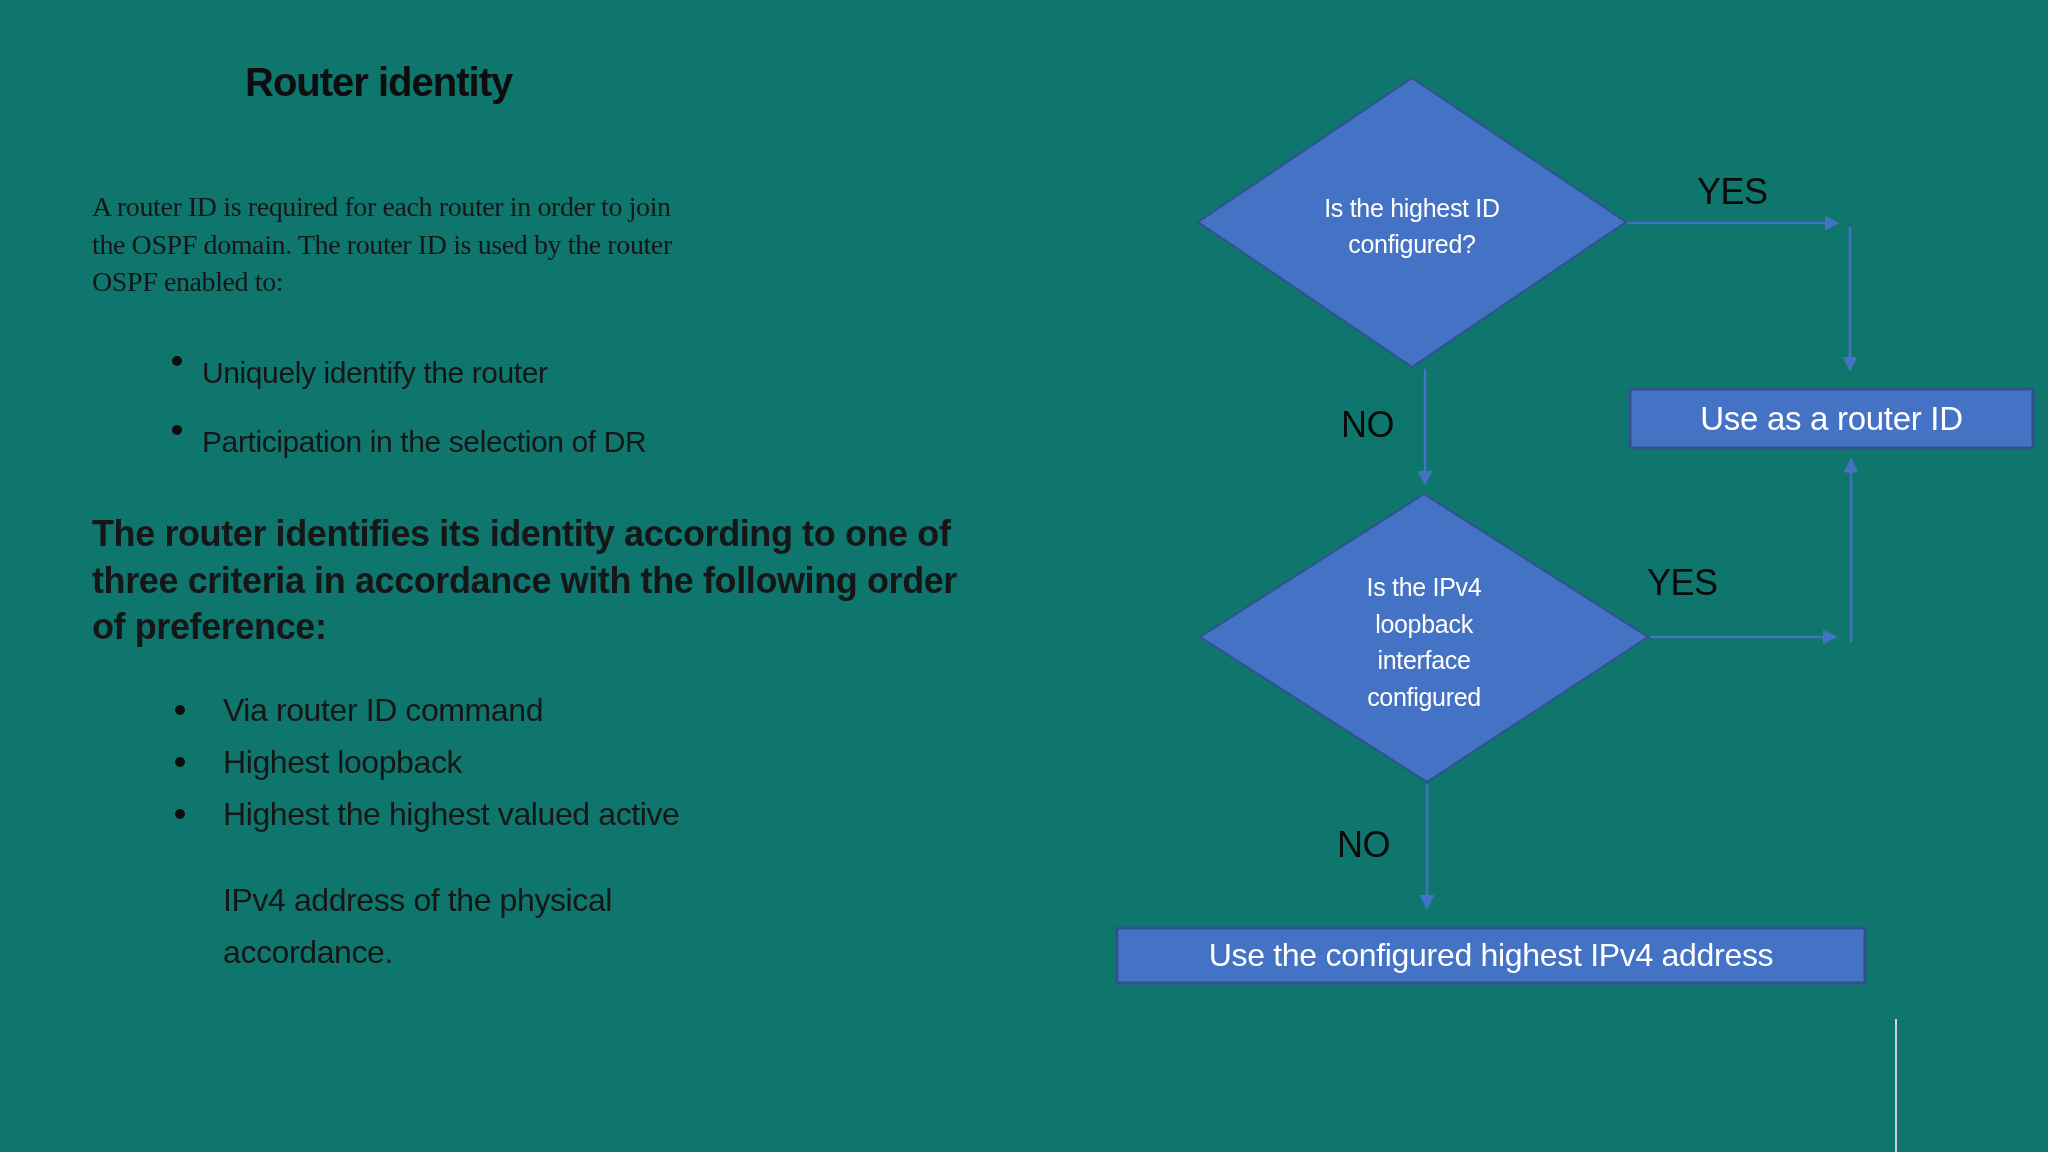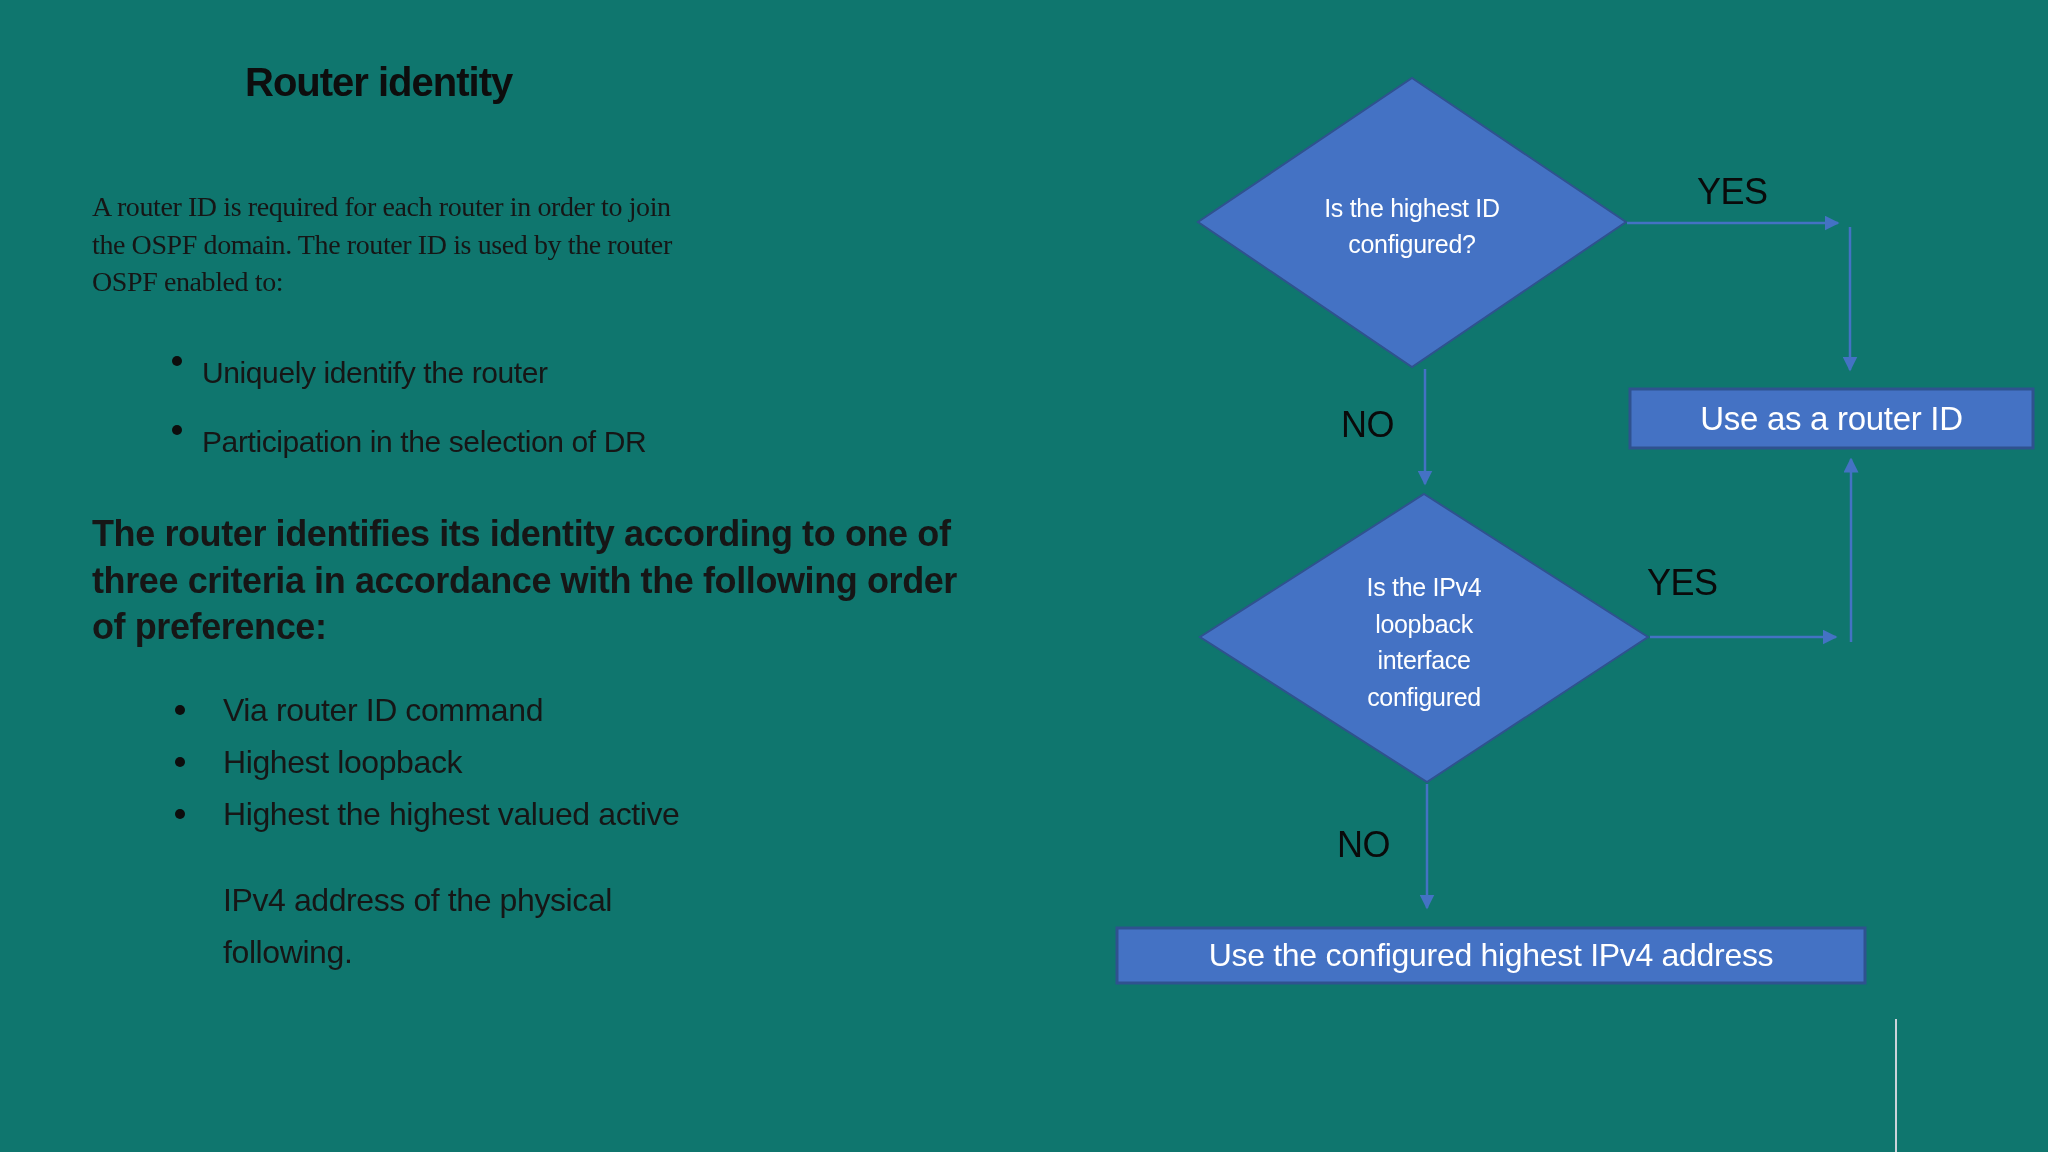--- a/index.html
+++ b/index.html
@@ -99,21 +99,21 @@
   <div class="b2row" style="top:793px">
     <span class="dot"></span>
     <span class="btext">Highest the highest valued active</span>
   </div>
   <div class="b2row no-dot" style="top:845px">
 
     <span class="btext">IPv4 address of the physical</span>
   </div>
   <div class="b2row no-dot" style="top:897px">
 
-    <span class="btext">following.</span>
+    <span class="btext">accordance.</span>
   </div>
 
   <svg class="flow" viewBox="0 0 2048 1152">
     <defs>
       <marker id="arr" viewBox="0 0 10 10" refX="9" refY="5" markerWidth="6" markerHeight="6" orient="auto">
         <path d="M0,0 L10,5 L0,10 z" fill="#4472C4"></path>
       </marker>
     </defs>
 
     <polygon points="1412,78 1626,222 1412,367 1198,222" fill="#4472C4" stroke="#2F528F" stroke-width="2"></polygon>

